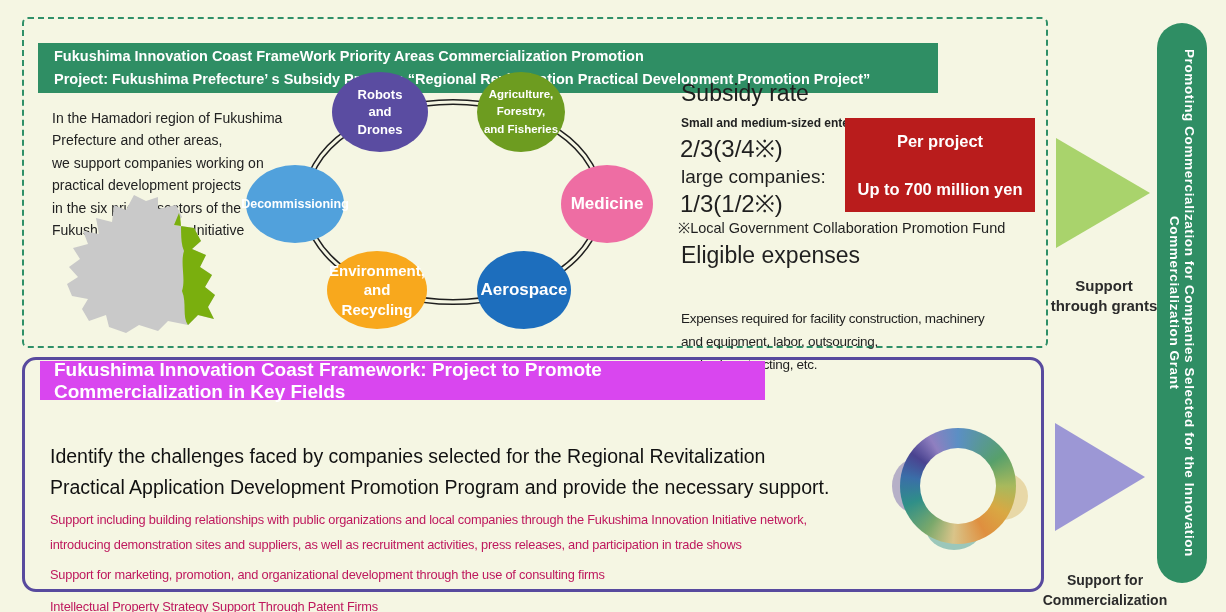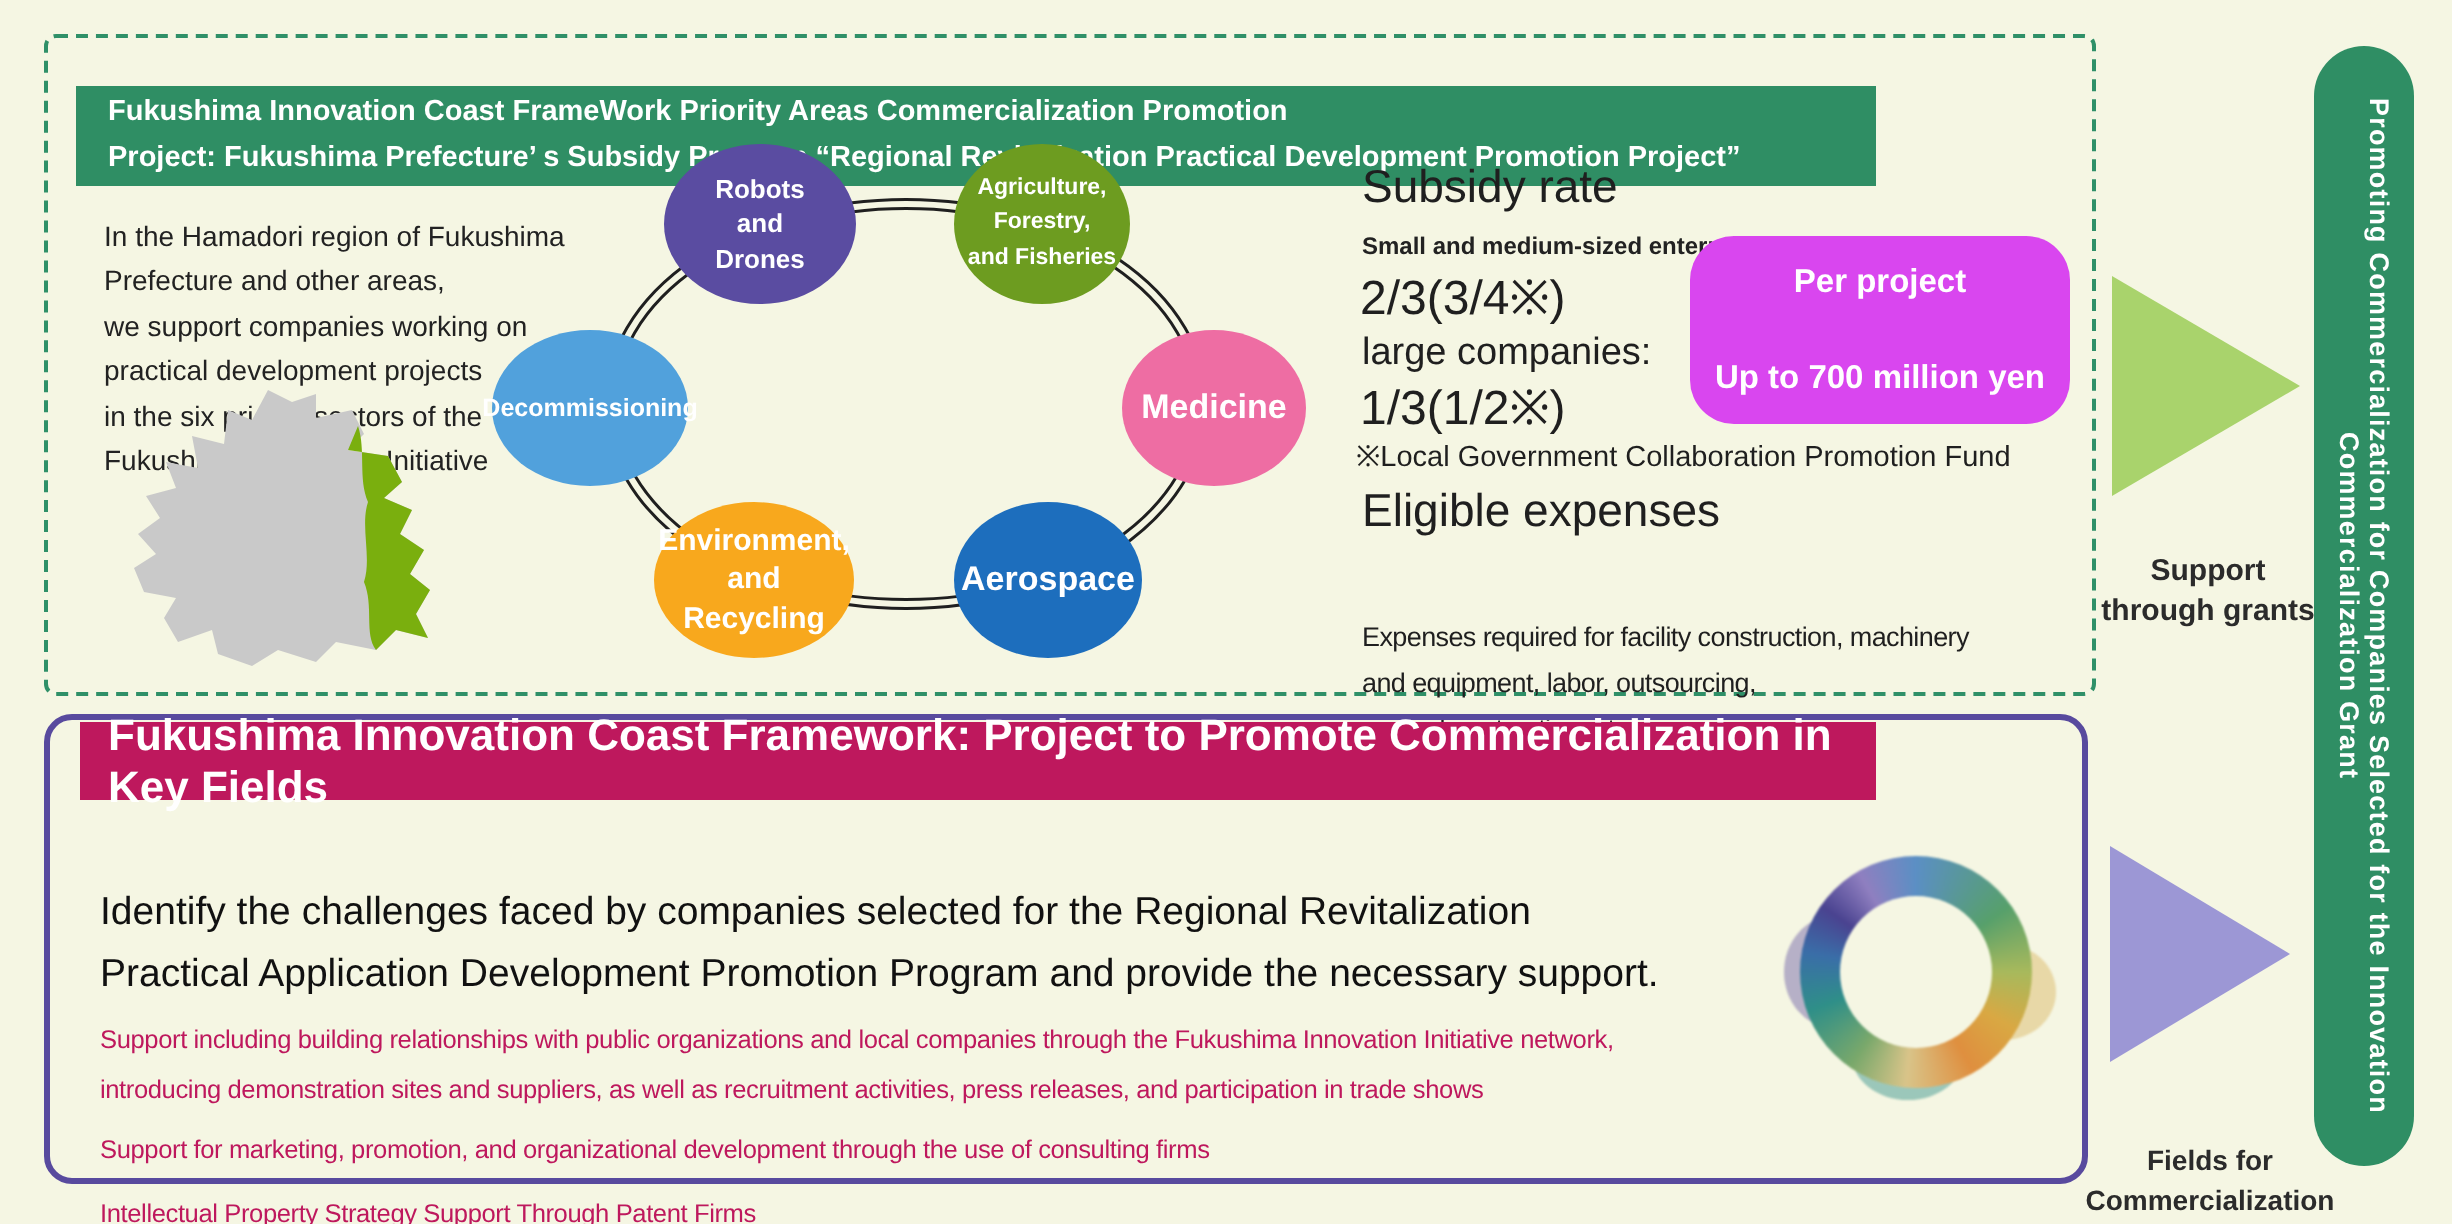--- a/index.html
+++ b/index.html
@@ -48,24 +48,23 @@
 
   
   .subsidy-title{position:absolute;left:681px;top:80px;font-size:23px;font-weight:500;color:#1f1f1f;}
   .sme-label{position:absolute;left:681px;top:116px;font-size:12px;font-weight:600;color:#222;}
   .sme-rate{position:absolute;left:680px;top:131px;font-size:24px;color:#1f1f1f;}
   .large-label{position:absolute;left:681px;top:166px;font-size:19px;color:#1f1f1f;}
   .large-rate{position:absolute;left:680px;top:186px;font-size:24px;color:#1f1f1f;}
   .subsidy-note{position:absolute;left:678px;top:217px;font-size:14.5px;color:#1f1f1f;}
   .per-project-box{
     position:absolute;left:845px;top:118px;width:190px;height:94px;
-    background:#d946ef;color:#fff;font-weight:bold;font-size:16.5px;
+    background:#b91c1c;color:#fff;font-weight:bold;font-size:16.5px;
     display:flex;flex-direction:column;align-items:center;justify-content:center;gap:29px;
     text-align:center;
-    border-radius:22px;
   }
   .expenses-title{position:absolute;left:681px;top:242px;font-size:23px;font-weight:500;color:#1f1f1f;}
   .expenses-body{
     position:absolute;left:681px;top:277px;font-size:13.5px;line-height:1.7;
     letter-spacing:-0.3px;color:#1f1f1f;
   }
 
   
   .grant-arrow{position:absolute;left:1056px;top:138px;}
   .grant-arrow-label{
@@ -87,22 +86,22 @@
     color:#fff;font-size:13.5px;font-weight:600;letter-spacing:.6px;
     text-align:center;
   }
 
   
   .bottom-box{
     position:absolute;left:22px;top:357px;width:1022px;height:235px;
     border:3px solid #584a9e;border-radius:14px;box-sizing:border-box;
   }
   .bottom-banner{
-    position:absolute;left:40px;top:361px;width:898px;height:39px;
-    background:#be185d;color:#fff;font-weight:bold;font-size:22px;
+    position:absolute;left:40px;top:361px;width:725px;height:39px;
+    background:#d946ef;color:#fff;font-weight:bold;font-size:19px;
     display:flex;align-items:center;padding-left:14px;box-sizing:border-box;
   }
   .headline{
     position:absolute;left:50px;top:410px;font-size:19.5px;line-height:1.6;color:#111;
   }
   .support-item{position:absolute;left:50px;font-size:12.8px;color:#be185d;letter-spacing:-0.2px;}
   .si-0{top:477px;line-height:1.95;}
   .si-1{top:536px;}
   .si-2{top:568px;}
 
@@ -203,14 +202,14 @@
   <div class="blob b1"></div>
   <div class="blob b2"></div>
   <div class="blob b3"></div>
   <div class="ring"></div>
   <div class="hole"></div>
 </div>
 
 <svg class="comm-arrow" width="92" height="110" viewBox="0 0 92 110">
   <polygon points="0,0 90,54 0,108" fill="#9c97d5"></polygon>
 </svg>
-<div class="comm-arrow-label ml">Fields for
+<div class="comm-arrow-label ml">Support for
 Commercialization</div>
 
 </body></html>

